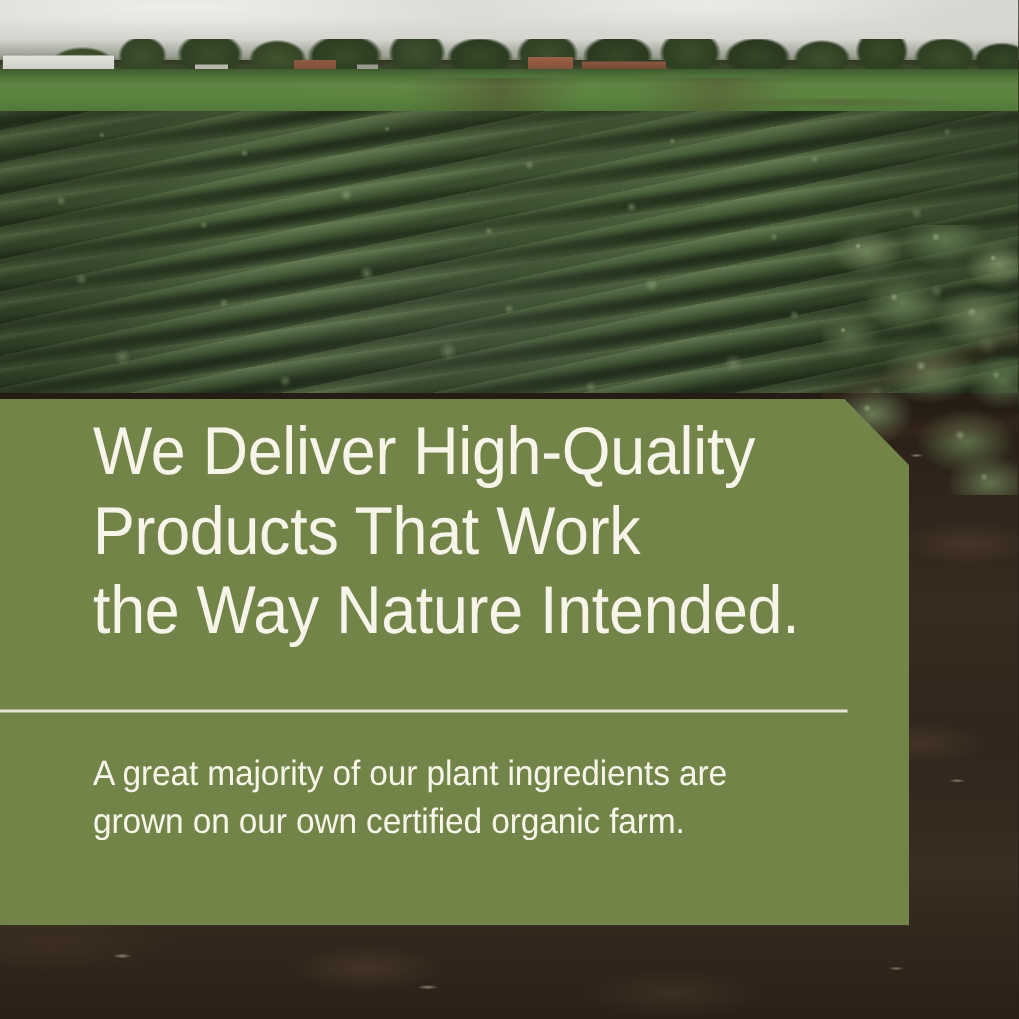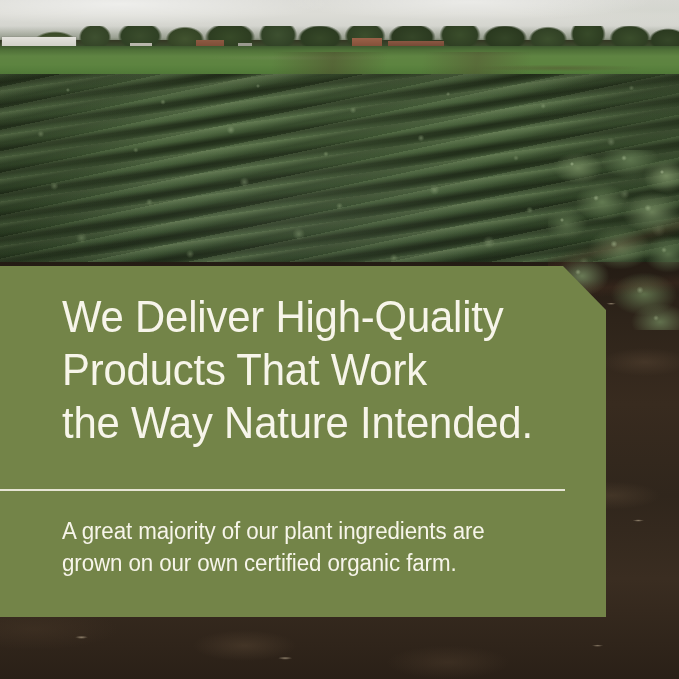--- a/index.html
+++ b/index.html
@@ -279,21 +279,21 @@
   .panel{
     position:absolute;
     left:0; top:266px;
     width:606px; height:351px;
     background:#738448;
     clip-path:polygon(0 0, 563px 0, 606px 44px, 606px 351px, 0 351px);
   }
 
   .panel-inner{
     position:absolute;
-    left:0; top:266px;
+    left:0; top:250px;
     width:606px; height:351px;
   }
 
   .headline{
     position:absolute;
     left:62px; top:24px;
     width:520px;
     color:#f7f5ea;
     font-size:45px;
     line-height:53px;

